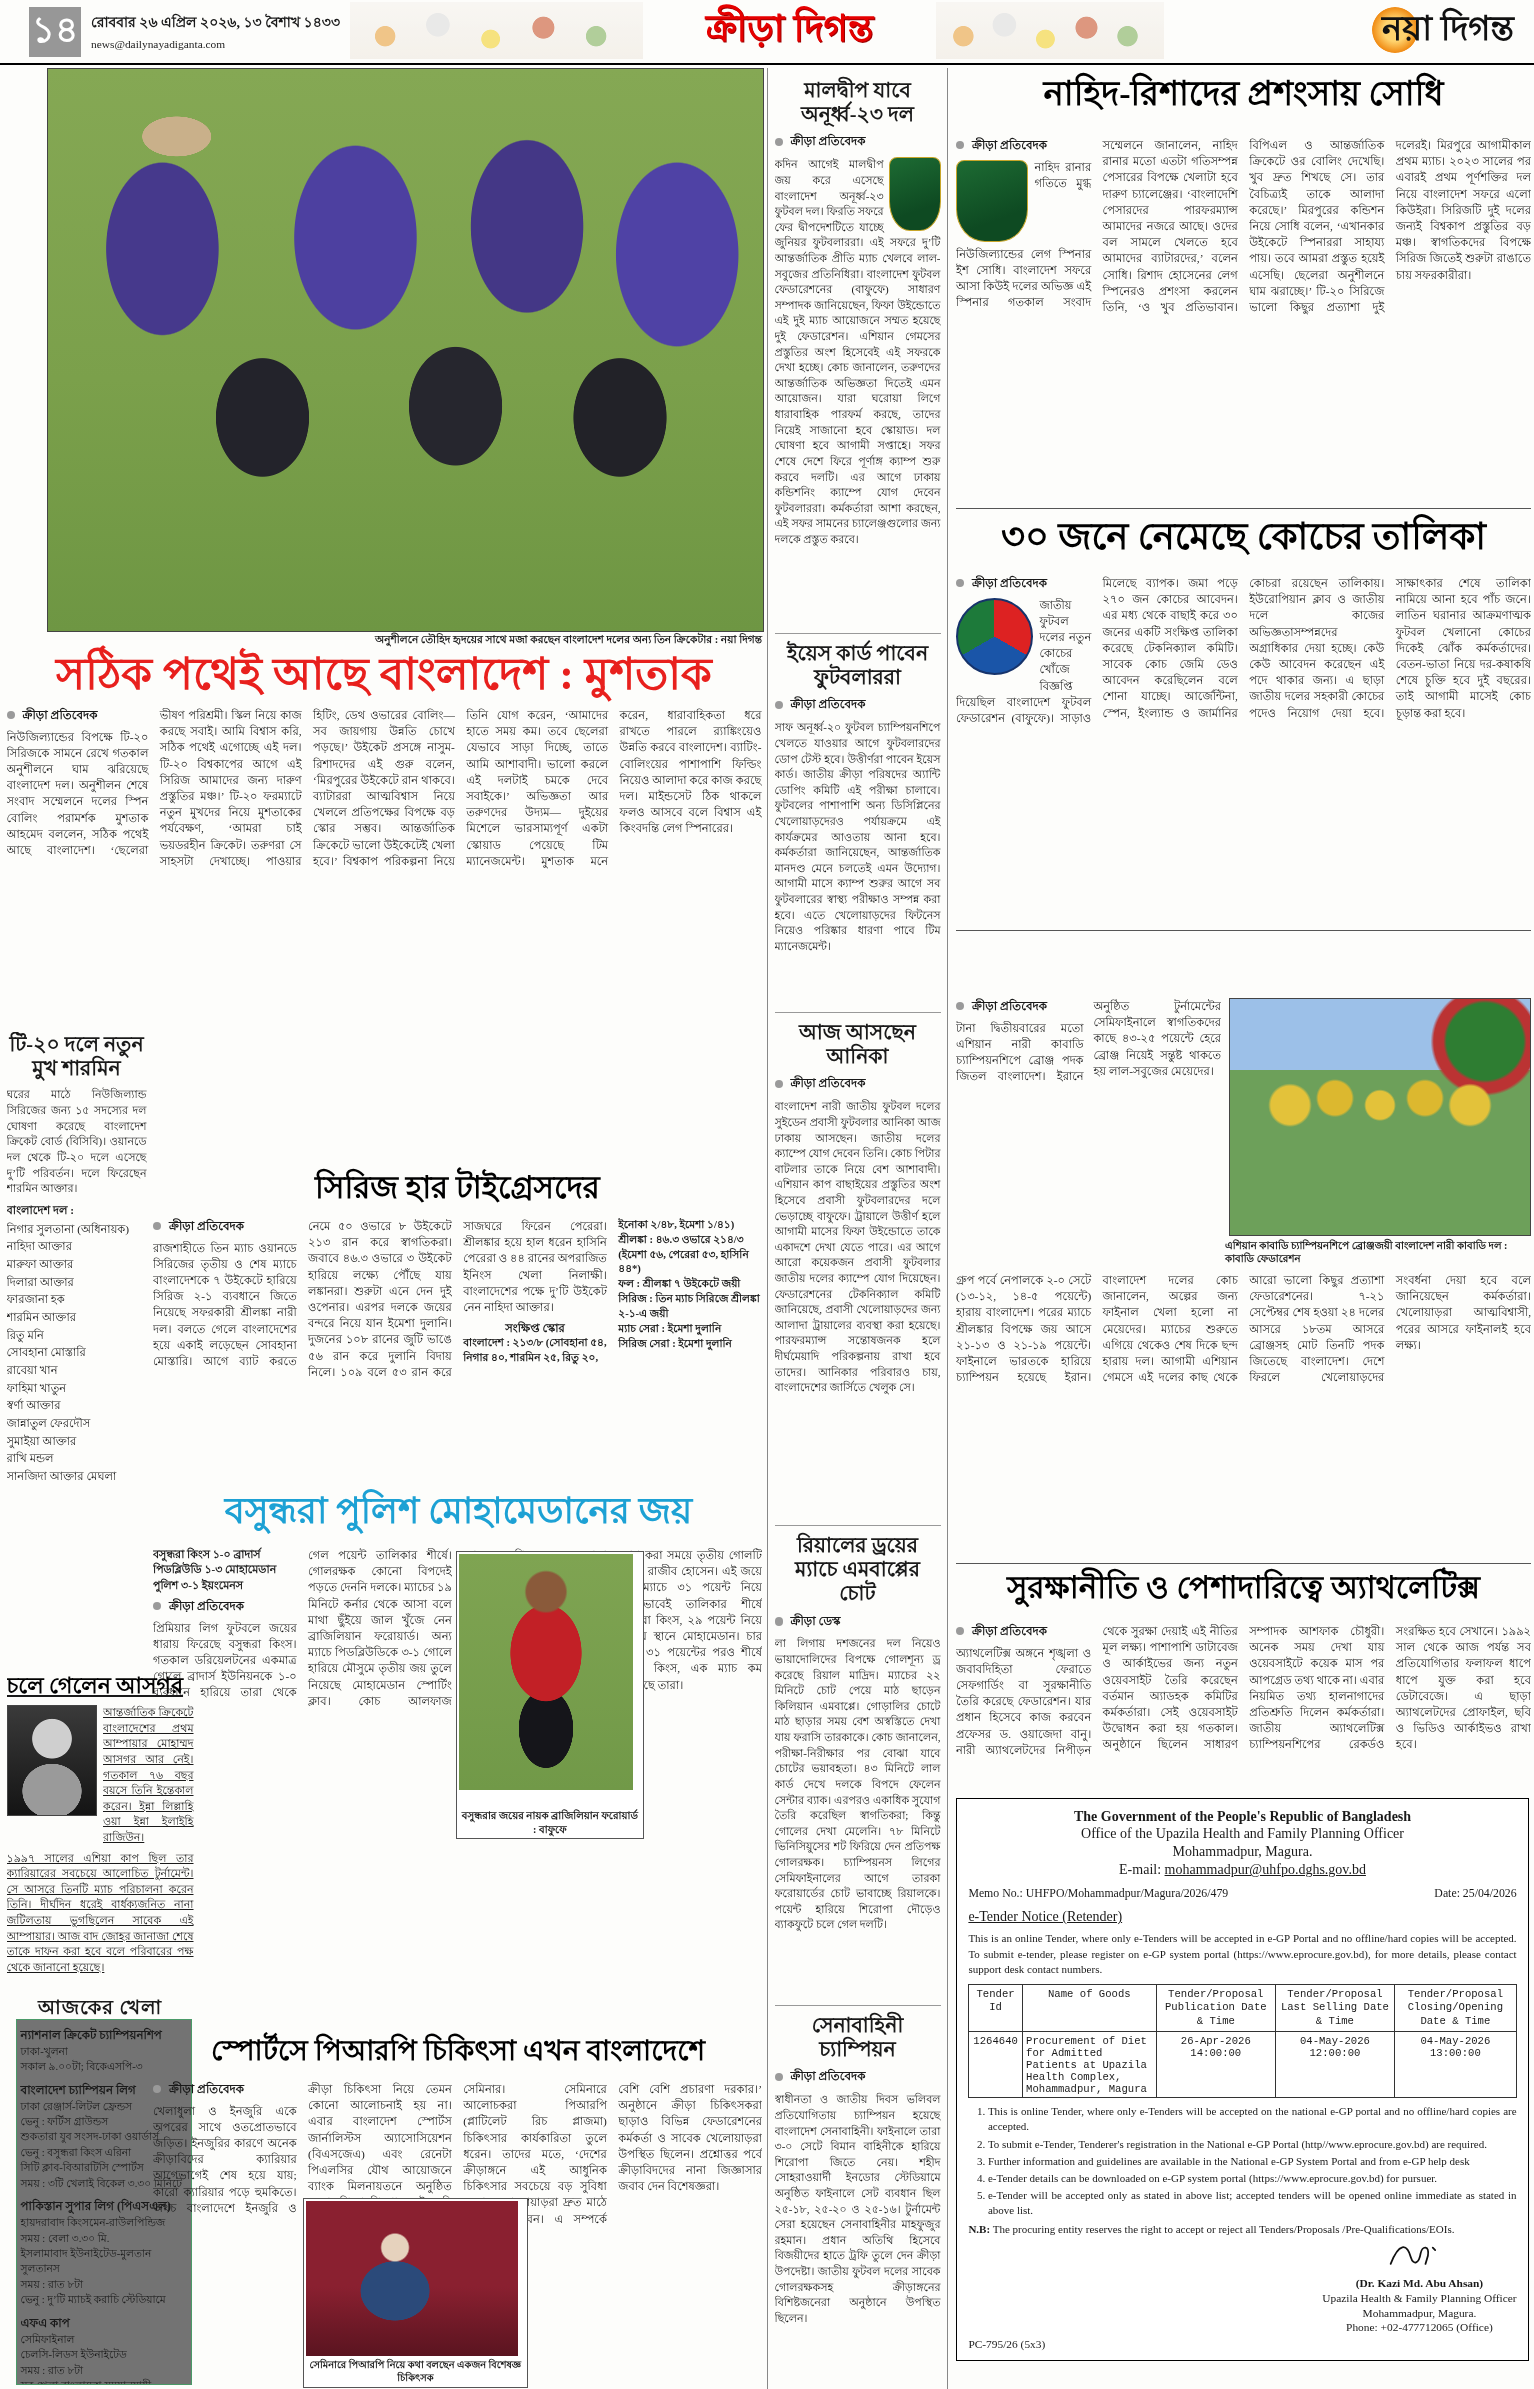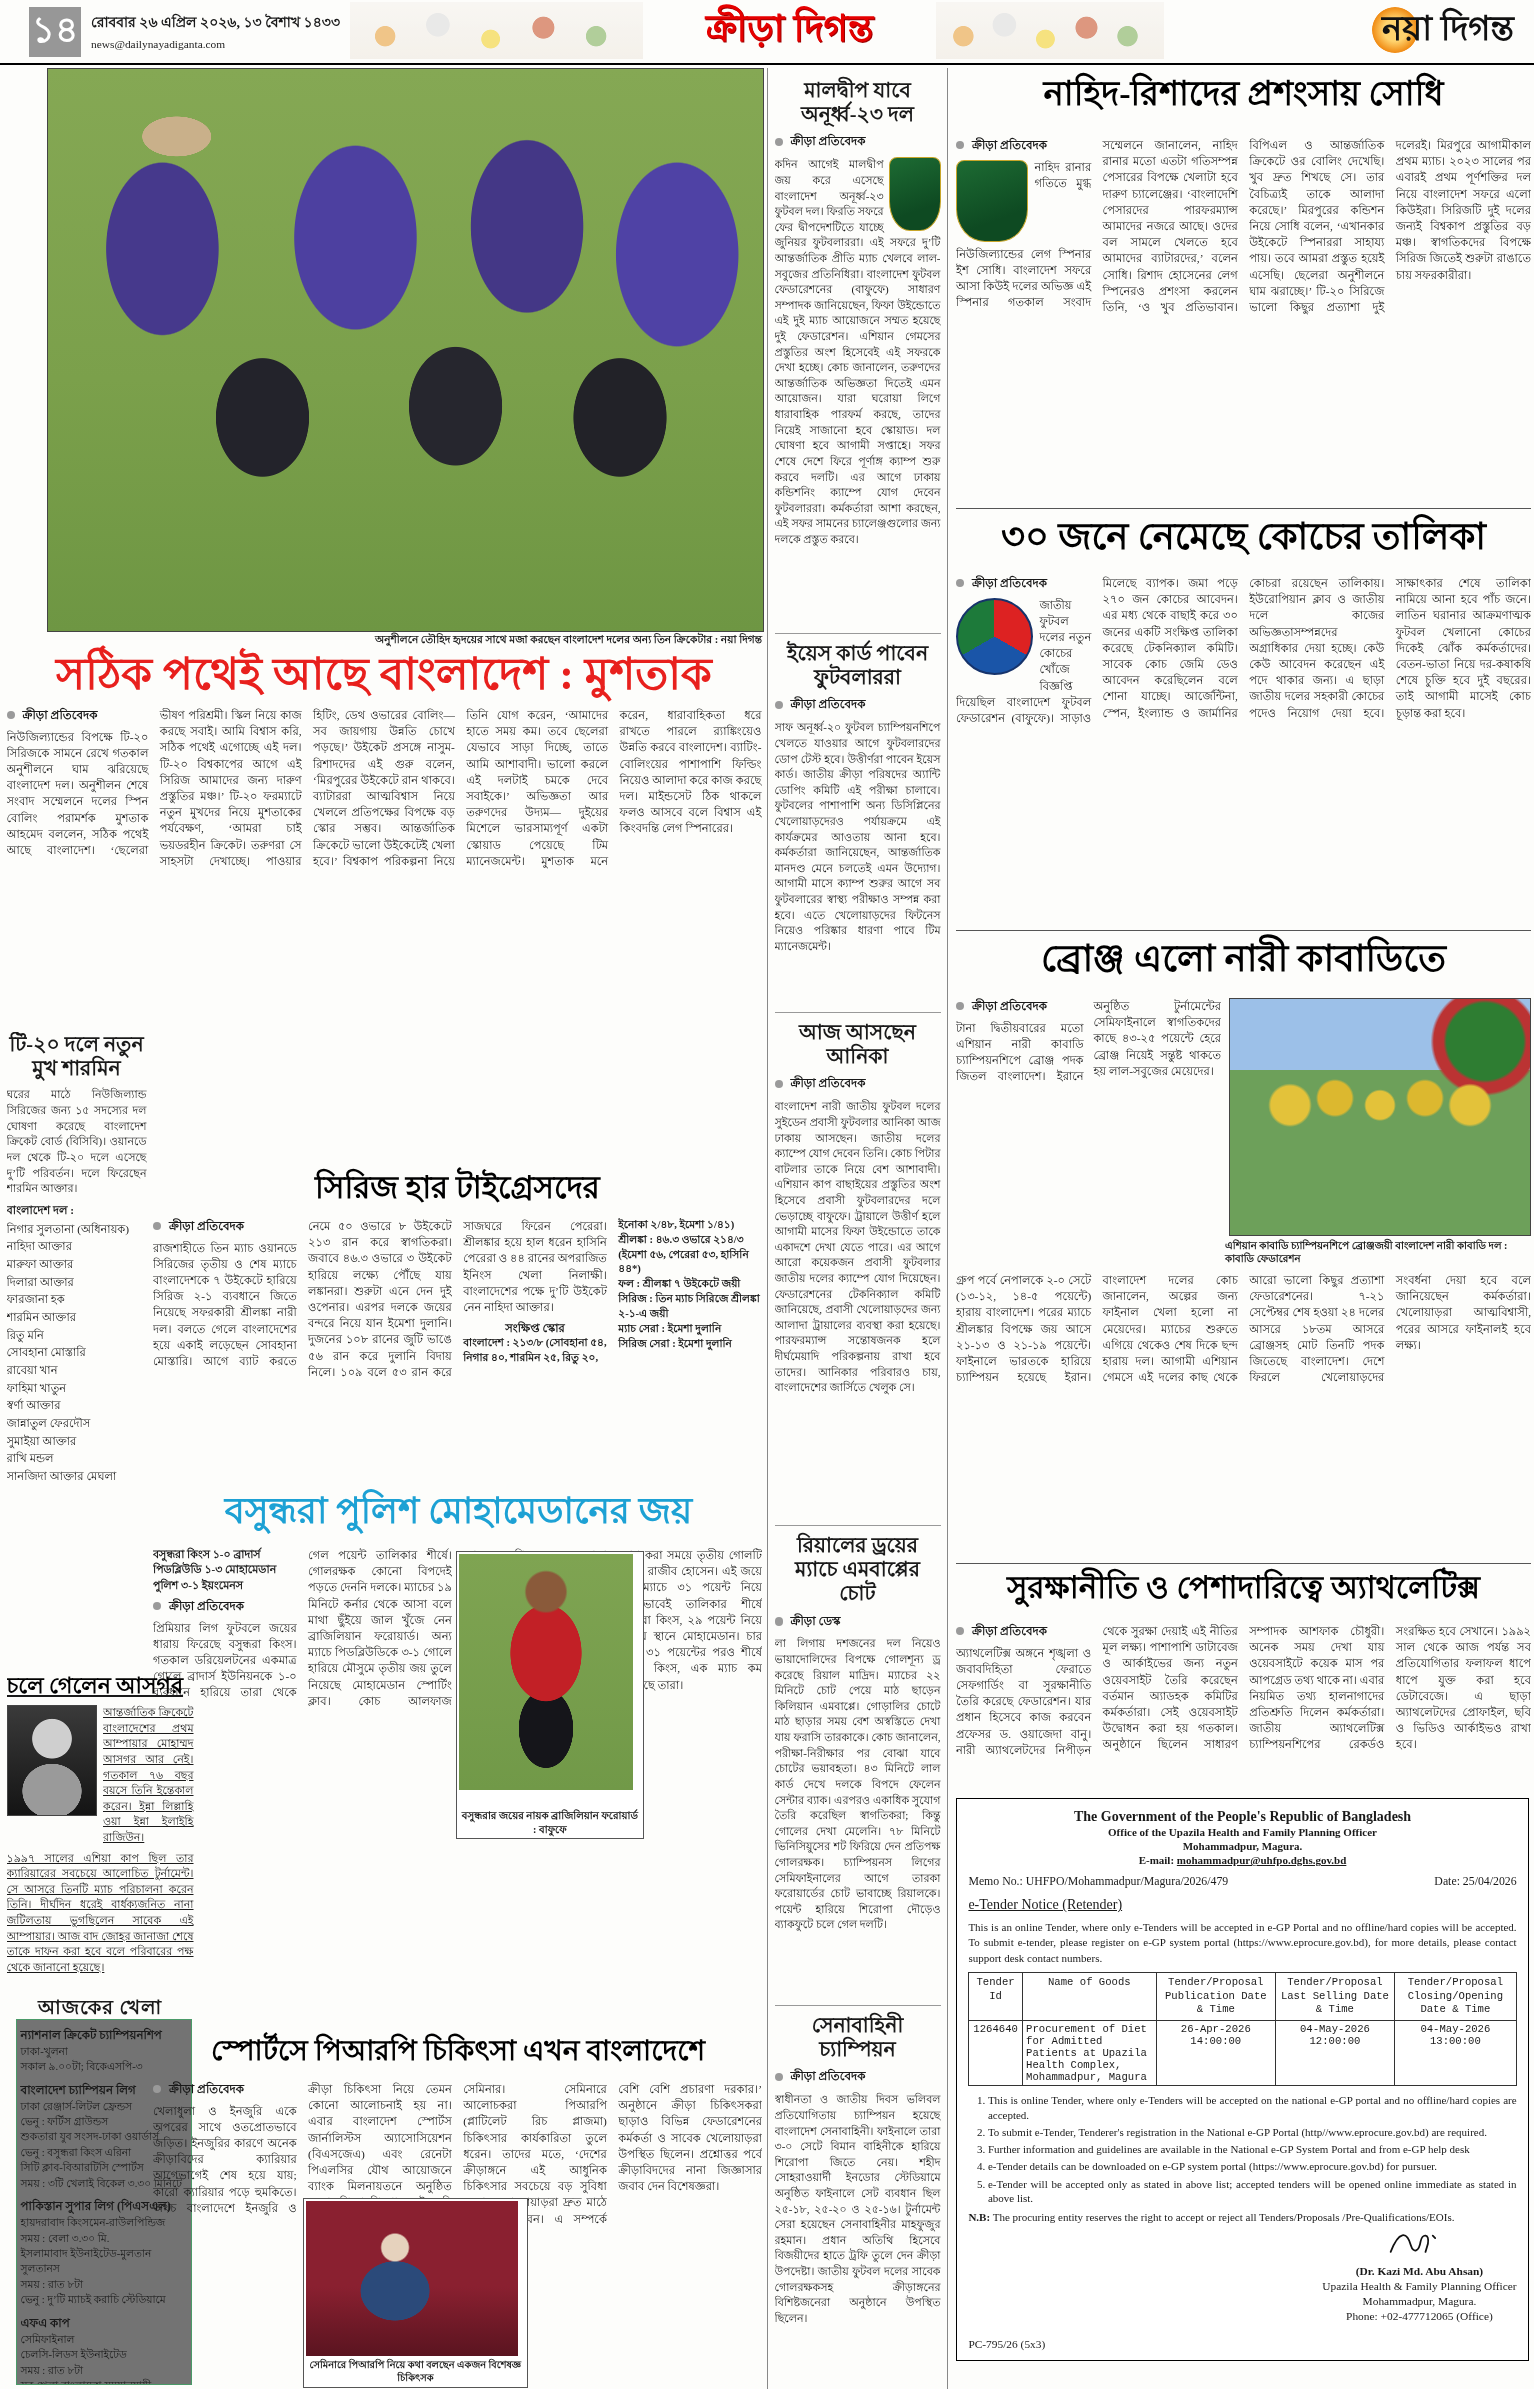--- a/index.html
+++ b/index.html
@@ -89,21 +89,21 @@
   .games-title{font-weight:bold;font-size:19.5px;text-align:center;letter-spacing:0.8px;}
   
   .score-line,.res-line{font-weight:bold;font-size:10.6px;line-height:1.4;text-align:left;}
   .res-line{font-size:11px;}
   .score-wrap{margin-top:4.9px;}
   
   #tender{border:1.6px solid #000;box-sizing:border-box;padding:9.8px 11.4px 28px 11.4px;background:#fff;
           font-family:"Liberation Serif",serif;}
   #tender .c{text-align:center;}
   .t-govt{font-weight:bold;font-size:14px;}
-  .t-line{font-size:11px;line-height:1.3;font-weight:bold;}
+  .t-line{font-size:14px;line-height:1.3;}
   .t-email{text-decoration:underline;}
   .t-memo{display:flex;justify-content:space-between;font-size:11.8px;margin-top:6.5px;}
   .t-title{font-weight:normal;font-size:14px;text-decoration:underline;text-align:left;margin:8.1px 0 6.5px 0;}
   .t-para{font-size:11px;text-align:justify;line-height:1.4;margin:3.3px 0;}
   #tender table{width:100%;border-collapse:collapse;margin:6.5px 0;font-size:10.6px;font-family:Liberation Mono, monospace;}
   #tender th,#tender td{border:0.8px solid #333;padding:2.4px 3.3px;vertical-align:top;}
   #tender th{text-align:center;font-weight:normal;line-height:1.3;}
   #tender td{text-align:center;}
   #tender td:nth-child(2){text-align:left;}
   #tender ol{margin:4.9px 0;padding-left:19.5px;font-size:11px;}
@@ -313,21 +313,20 @@
   <div class="abs art cols4" style="left:956px;top:575px;width:575px;height:350px;">
     <div class="by">
         <span class="dot"></span>
         <span>ক্রীড়া প্রতিবেদক</span>
       </div>
     <div class="logo-badge" style="width:73px;height:73px;float:left;margin:1.6px 6.5px 3.3px 0;"></div>
     <span>জাতীয় ফুটবল দলের নতুন কোচের খোঁজে বিজ্ঞপ্তি দিয়েছিল বাংলাদেশ ফুটবল ফেডারেশন (বাফুফে)। সাড়াও মিলেছে ব্যাপক। জমা পড়ে ২৭০ জন কোচের আবেদন। এর মধ্য থেকে বাছাই করে ৩০ জনের একটি সংক্ষিপ্ত তালিকা করেছে টেকনিক্যাল কমিটি। সাবেক কোচ জেমি ডেও আবেদন করেছিলেন বলে শোনা যাচ্ছে। আর্জেন্টিনা, স্পেন, ইংল্যান্ড ও জার্মানির কোচরা রয়েছেন তালিকায়। ইউরোপিয়ান ক্লাব ও জাতীয় দলে কাজের অভিজ্ঞতাসম্পন্নদের অগ্রাধিকার দেয়া হচ্ছে। কেউ কেউ আবেদন করেছেন এই পদে থাকার জন্য। এ ছাড়া জাতীয় দলের সহকারী কোচের পদেও নিয়োগ দেয়া হবে। সাক্ষাৎকার শেষে তালিকা নামিয়ে আনা হবে পাঁচ জনে। লাতিন ঘরানার আক্রমণাত্মক ফুটবল খেলানো কোচের দিকেই ঝোঁক কর্মকর্তাদের। বেতন-ভাতা নিয়ে দর-কষাকষি শেষে চুক্তি হবে দুই বছরের। তাই আগামী মাসেই কোচ চূড়ান্ত করা হবে।</span>
   </div>
   <div class="rule-h" style="left:956px;top:930px;width:575px;"></div>
 
-  <div class="abs hl" style="left:956px;top:938px;width:575px;font-size:37px;">ব্রোঞ্জ এলো নারী কাবাডিতে</div>
   <div class="abs art cols2" style="left:956px;top:998px;width:265px;height:238px;">
     <div class="by">
         <span class="dot"></span>
         <span>ক্রীড়া প্রতিবেদক</span>
       </div>
     <span>টানা দ্বিতীয়বারের মতো এশিয়ান নারী কাবাডি চ্যাম্পিয়নশিপে ব্রোঞ্জ পদক জিতল বাংলাদেশ। ইরানে অনুষ্ঠিত টুর্নামেন্টের সেমিফাইনালে স্বাগতিকদের কাছে ৪৩-২৫ পয়েন্টে হেরে ব্রোঞ্জ নিয়েই সন্তুষ্ট থাকতে হয় লাল-সবুজের মেয়েদের।</span>
   </div>
   <div class="abs photo ph-kabaddi" style="left:1229px;top:998px;width:300px;height:236px;"></div>
   <div class="abs cap" style="left:1225px;top:1239px;width:305px;font-size:10.2px;">এশিয়ান কাবাডি চ্যাম্পিয়নশিপে ব্রোঞ্জজয়ী বাংলাদেশ নারী কাবাডি দল : কাবাডি ফেডারেশন</div>
   <div class="abs art cols4" style="left:956px;top:1272px;width:575px;height:287px;">গ্রুপ পর্বে নেপালকে ২-০ সেটে (১৩-১২, ১৪-৫ পয়েন্টে) হারায় বাংলাদেশ। পরের ম্যাচে শ্রীলঙ্কার বিপক্ষে জয় আসে ২১-১৩ ও ২১-১৯ পয়েন্টে। ফাইনালে ভারতকে হারিয়ে চ্যাম্পিয়ন হয়েছে ইরান। বাংলাদেশ দলের কোচ জানালেন, অল্পের জন্য ফাইনাল খেলা হলো না মেয়েদের। ম্যাচের শুরুতে এগিয়ে থেকেও শেষ দিকে ছন্দ হারায় দল। আগামী এশিয়ান গেমসে এই দলের কাছ থেকে আরো ভালো কিছুর প্রত্যাশা ফেডারেশনের। ৭-২১ সেপ্টেম্বর শেষ হওয়া ২৪ দলের আসরে ১৮তম আসরে ব্রোঞ্জসহ মোট তিনটি পদক জিতেছে বাংলাদেশ। দেশে ফিরলে খেলোয়াড়দের সংবর্ধনা দেয়া হবে বলে জানিয়েছেন কর্মকর্তারা। খেলোয়াড়রা আত্মবিশ্বাসী, পরের আসরে ফাইনালই হবে লক্ষ্য।</div>

